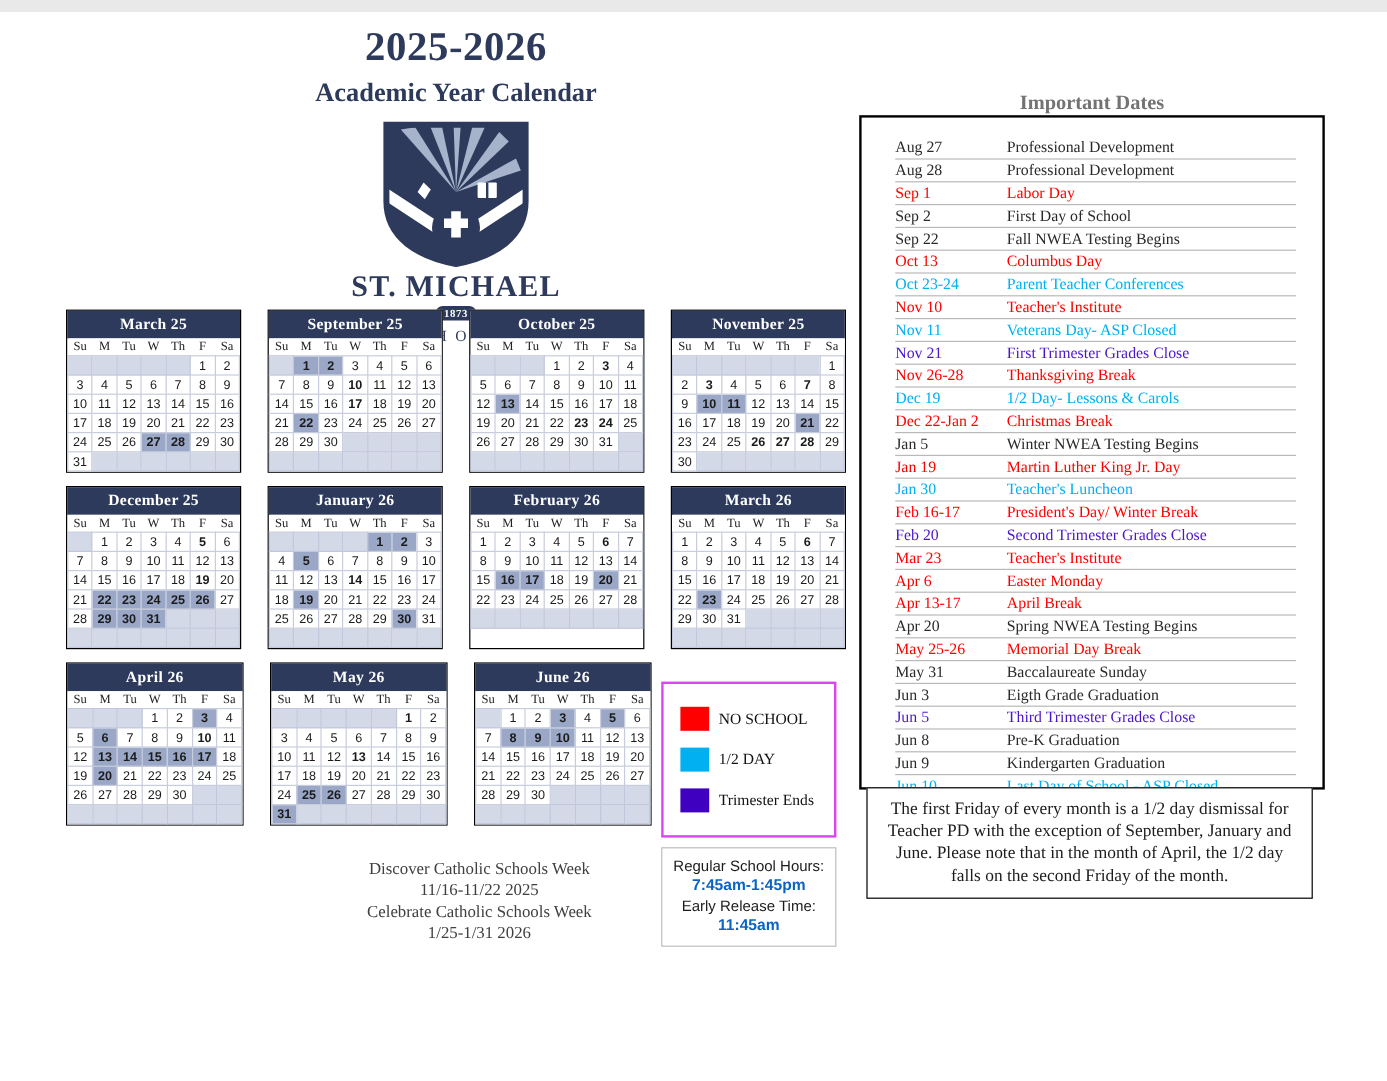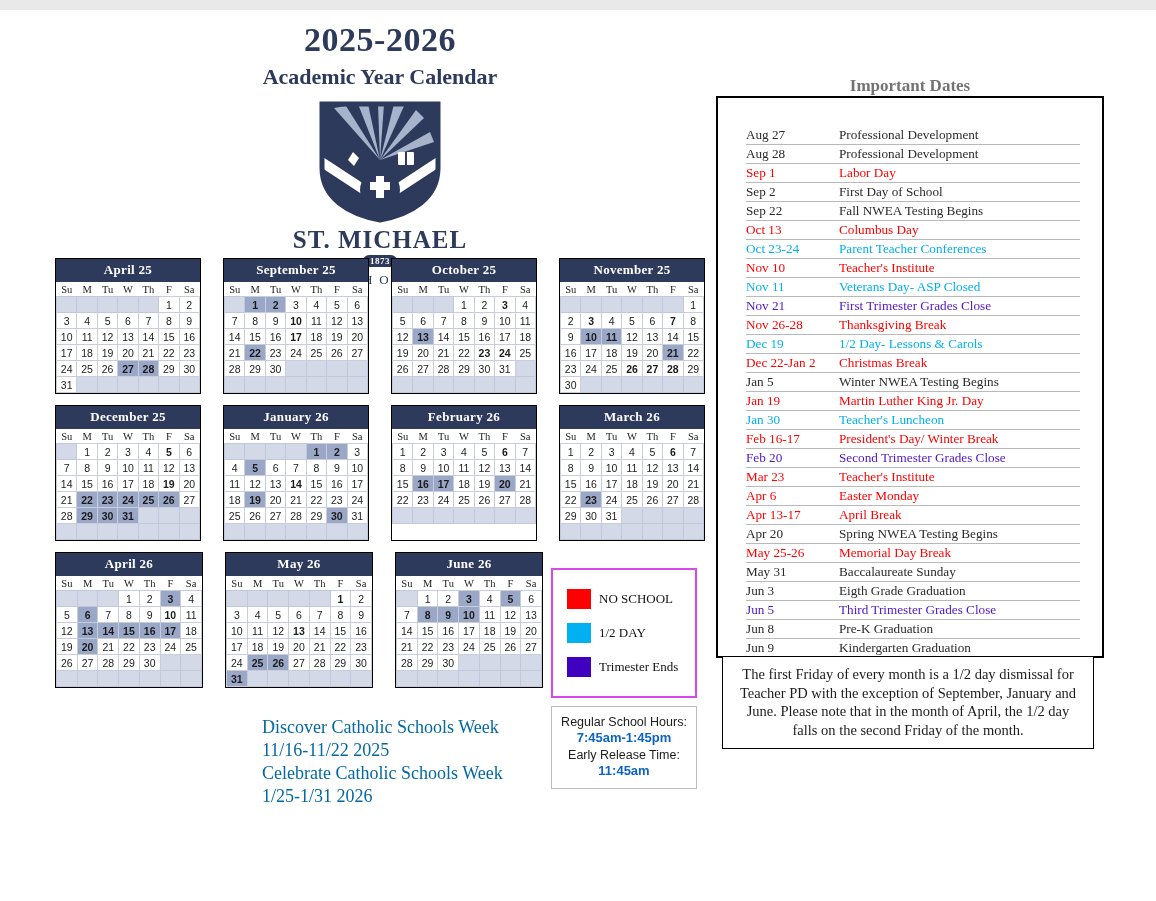--- a/index.html
+++ b/index.html
@@ -76,42 +76,42 @@
     position:absolute;left:551px;top:568px;width:146px;height:130px;
     border:2px solid #d946ef;background:#fff;box-sizing:border-box;
     display:flex;flex-direction:column;justify-content:center;gap:14px;padding-left:14px;
   }
   .legend .row{display:flex;align-items:center;gap:8px;}
   .legend .sw{width:24px;height:20px;display:inline-block;}
   .legend .lb{font-family:"Liberation Serif", serif;font-size:13px;color:#111;}
 
   
   .csw{
-    position:absolute;left:262px;top:716px;width:275px;text-align:left;
-    font-family:"Liberation Serif", serif;font-size:18px;color:#0369a1;line-height:1.28;
+    position:absolute;left:262px;top:716px;width:275px;text-align:center;
+    font-family:"Liberation Serif", serif;font-size:14px;color:#404040;line-height:1.28;
   }
 
   
   .hours{
     position:absolute;left:551px;top:706px;width:146px;
     border:1px solid #bdbdbd;background:#fff;box-sizing:border-box;
     text-align:center;padding:7px 4px 8px 4px;
     font-family:Liberation Sans, sans-serif;font-size:12.5px;color:#1b1b1b;line-height:1.3;
   }
   .hours .tm{color:#0b63c5;font-weight:bold;font-size:13px;}
 
   
   .idates-title{
     position:absolute;left:715px;top:76px;width:390px;text-align:center;
     font-family:"Liberation Serif", serif;font-weight:bold;font-size:17px;color:#737373;
   }
   .idates-box{
     position:absolute;left:716px;top:96px;width:388px;height:562px;
     border:2px solid #000;background:#fff;box-sizing:border-box;
-    padding:28px 22px 0 28px;
+    padding:16px 22px 0 28px;
   }
   table.idates{border-collapse:collapse;width:100%;table-layout:fixed;}
   table.idates td{
     font-family:"Liberation Serif", serif;font-size:13.2px;
     padding:1px 0 1px 0;border-bottom:1px solid #b9b9b9;
     color:#2a2a2a;white-space:nowrap;
   }
   table.idates td.dt{width:93px;}
   table.idates tr.c-red td{color:#ff0000;}
   table.idates tr.c-cyan td{color:#00b0f0;}
@@ -171,21 +171,21 @@
       <span class="yr">1873</span>
       <span class="ln r"></span>
     </div>
     <div class="logo-sub">SCHOOL</div>
   </div>
 </div>
 
 <div class="months" id="months">
     <div class="mrow">
       <div class="month">
-        <div class="mtitle">April 25</div>
+        <div class="mtitle">March 25</div>
         <table class="mgrid">
           <thead>
             <tr>
               <th>Su</th>
               <th>M</th>
               <th>Tu</th>
               <th>W</th>
               <th>Th</th>
               <th>F</th>
               <th>Sa</th>

